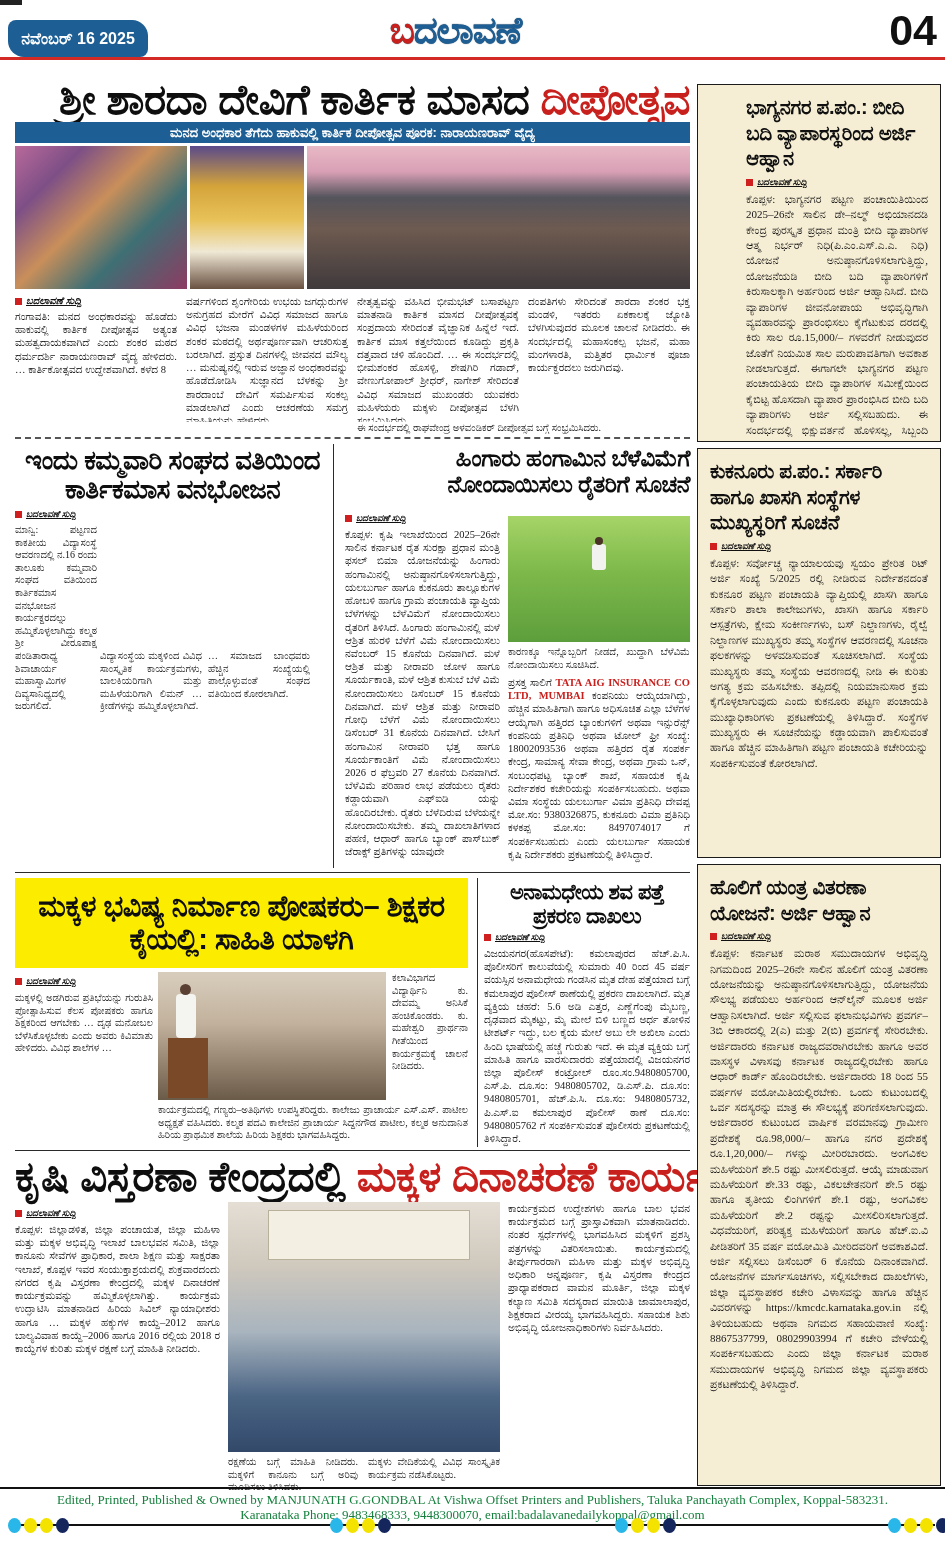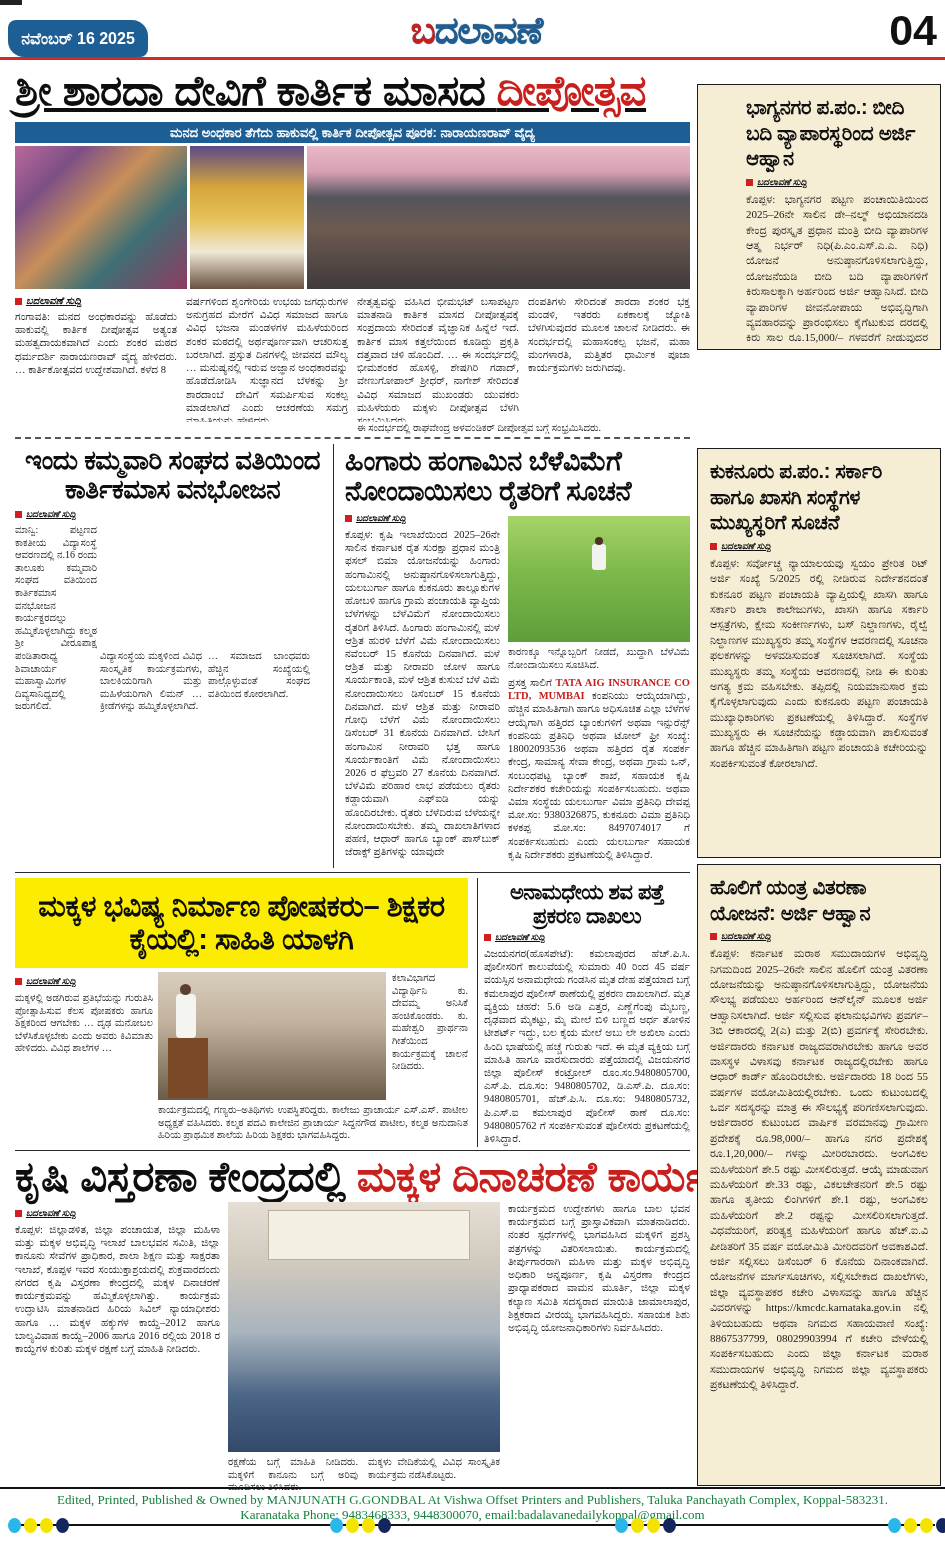--- a/index.html
+++ b/index.html
@@ -31,28 +31,28 @@
 </head>
 <body>
 
 <div class="page">
 
   <div class="abs" style="left:0;top:2;width:22px;height:5px;background:#222;"></div>
   <div class="abs" style="left:8px;top:20px;width:140px;height:37px;background:#1d5e94;border-radius:8px 16px 8px 16px;
        display:flex;align-items:center;justify-content:center;color:#fff;font-weight:bold;font-size:16px;">
     <span>ನವೆಂಬರ್ 16 2025</span>
   </div>
-  <div class="abs" style="left:324px;top:10px;width:305px;height:46px;text-align:center;font-size:37px;font-weight:bold;
+  <div class="abs" style="left:303px;top:10px;width:305px;height:46px;text-align:center;font-size:37px;font-weight:bold;
        letter-spacing:-1px;text-shadow:0 0 1px #12344f;">
     <span class="red">ಬ</span><span class="blue">ದಲಾವಣೆ</span>
   </div>
   <div class="abs" style="left:875px;top:6px;width:62px;height:48px;font-size:43px;font-weight:bold;color:#111;text-align:right;">04</div>
   <div class="abs rule-red" style="left:0;top:57px;width:945px;height:3px;"></div>
 
-  <div class="abs hl" style="left:15px;top:67px;width:675px;height:55px;font-size:42px;line-height:1.15;text-align:left;white-space:nowrap;text-decoration:underline;">
+  <div class="abs hl" style="left:15px;top:76px;width:675px;height:55px;font-size:42px;line-height:1.15;text-align:right;white-space:nowrap;">
     <span>ಶ್ರೀ ಶಾರದಾ ದೇವಿಗೆ ಕಾರ್ತಿಕ ಮಾಸದ </span><span class="red">ದೀಪೋತ್ಸವ</span>
   </div>
   <div class="abs" style="left:15px;top:122px;width:675px;height:21px;background:#1d5e94;color:#fff;font-weight:bold;font-size:13px;
        display:flex;align-items:center;justify-content:center;">
     <span>ಮನದ ಅಂಧಕಾರ ತೆಗೆದು ಹಾಕುವಲ್ಲಿ ಕಾರ್ತಿಕ ದೀಪೋತ್ಸವ ಪೂರಕ: ನಾರಾಯಣರಾವ್ ವೈದ್ಯ</span>
   </div>
 
   <div class="abs photo" style="left:15px;top:146px;width:172px;height:143px;
        background:linear-gradient(135deg,#b9699a 0%,#7d4f86 22%,#c98f5a 45%,#3e6f74 68%,#8e3b62 100%);"></div>
   <div class="abs photo" style="left:190px;top:146px;width:114px;height:143px;
@@ -60,37 +60,37 @@
   <div class="abs photo" style="left:307px;top:146px;width:383px;height:143px;
        background:linear-gradient(180deg,#e8b9c6 0%,#d9a0b5 18%,#54545c 36%,#6e5a50 58%,#3f3a3c 100%);"></div>
 
   <div class="abs byline" style="left:15px;top:295px;width:160px;">
     <span class="sq"></span>
     <span class="txt">ಬದಲಾವಣೆ ಸುದ್ದಿ</span>
   </div>
   <div class="abs jtxt" style="left:15px;top:310px;width:162px;height:112px;">ಗಂಗಾವತಿ: ಮನದ ಅಂಧಕಾರವನ್ನು ಹೊಡೆದು ಹಾಕುವಲ್ಲಿ ಕಾರ್ತಿಕ ದೀಪೋತ್ಸವ ಅತ್ಯಂತ ಮಹತ್ವದಾಯಕವಾಗಿದೆ ಎಂದು ಶಂಕರ ಮಠದ ಧರ್ಮದರ್ಶಿ ನಾರಾಯಣರಾವ್ ವೈದ್ಯ ಹೇಳಿದರು. … ಕಾರ್ತಿಕೋತ್ಸವದ ಉದ್ದೇಶವಾಗಿದೆ. ಕಳೆದ 8</div>
   <div class="abs jtxt" style="left:186px;top:295px;width:162px;height:127px;">ವರ್ಷಗಳಿಂದ ಶೃಂಗೇರಿಯ ಉಭಯ ಜಗದ್ಗುರುಗಳ ಅನುಗ್ರಹದ ಮೇರೆಗೆ ವಿವಿಧ ಸಮಾಜದ ಹಾಗೂ ವಿವಿಧ ಭಜನಾ ಮಂಡಳಗಳ ಮಹಿಳೆಯರಿಂದ ಶಂಕರ ಮಠದಲ್ಲಿ ಅರ್ಥಪೂರ್ಣವಾಗಿ ಆಚರಿಸುತ್ತ ಬರಲಾಗಿದೆ. ಪ್ರಸ್ತುತ ದಿನಗಳಲ್ಲಿ ಜೀವನದ ಮೌಲ್ಯ … ಮನುಷ್ಯನಲ್ಲಿ ಇರುವ ಅಜ್ಞಾನ ಅಂಧಕಾರವನ್ನು ಹೊಡೆದೋಡಿಸಿ ಸುಜ್ಞಾನದ ಬೆಳಕನ್ನು ಶ್ರೀ ಶಾರದಾಂಬೆ ದೇವಿಗೆ ಸಮರ್ಪಿಸುವ ಸಂಕಲ್ಪ ಮಾಡಲಾಗಿದೆ ಎಂದು ಆಚರಣೆಯ ಸಮಗ್ರ ಮಾಹಿತಿಯನ್ನು ಹೇಳಿದರು.</div>
   <div class="abs jtxt" style="left:357px;top:295px;width:162px;height:127px;">ನೇತೃತ್ವವನ್ನು ವಹಿಸಿದ ಭೀಮಭಟ್ ಬಸಾಪಟ್ಟಣ ಮಾತನಾಡಿ ಕಾರ್ತಿಕ ಮಾಸದ ದೀಪೋತ್ಸವಕ್ಕೆ ಸಂಪ್ರದಾಯ ಸೇರಿದಂತೆ ವೈಜ್ಞಾನಿಕ ಹಿನ್ನೆಲೆ ಇದೆ. ಕಾರ್ತಿಕ ಮಾಸ ಕತ್ತಲೆಯಿಂದ ಕೂಡಿದ್ದು ಪ್ರಕೃತಿ ದತ್ತವಾದ ಚಳಿ ಹೊಂದಿದೆ. … ಈ ಸಂದರ್ಭದಲ್ಲಿ ಭೀಮಶಂಕರ ಹೊಸಳ್ಳಿ, ಶೇಷಗಿರಿ ಗಡಾದ್, ವೇಣುಗೋಪಾಲ್ ಶ್ರೀಧರ್, ನಾಗೇಶ್ ಸೇರಿದಂತೆ ವಿವಿಧ ಸಮಾಜದ ಮುಖಂಡರು ಯುವಕರು ಮಹಿಳೆಯರು ಮಕ್ಕಳು ದೀಪೋತ್ಸವ ಬೆಳಗಿ ಸಂಭ್ರಮಿಸಿದರು.</div>
-  <div class="abs jtxt" style="left:528px;top:295px;width:162px;height:127px;">ದಂಪತಿಗಳು ಸೇರಿದಂತೆ ಶಾರದಾ ಶಂಕರ ಭಕ್ತ ಮಂಡಳಿ, ಇತರರು ಏಕಕಾಲಕ್ಕೆ ಜ್ಯೋತಿ ಬೆಳಗಿಸುವುದರ ಮೂಲಕ ಚಾಲನೆ ನೀಡಿದರು. ಈ ಸಂದರ್ಭದಲ್ಲಿ ಮಹಾಸಂಕಲ್ಪ ಭಜನೆ, ಮಹಾ ಮಂಗಳಾರತಿ, ಮತ್ತಿತರ ಧಾರ್ಮಿಕ ಪೂಜಾ ಕಾರ್ಯಕ್ರಮಗಳು ಜರುಗಿದವು.</div>
+  <div class="abs jtxt" style="left:528px;top:295px;width:162px;height:127px;">ದಂಪತಿಗಳು ಸೇರಿದಂತೆ ಶಾರದಾ ಶಂಕರ ಭಕ್ತ ಮಂಡಳಿ, ಇತರರು ಏಕಕಾಲಕ್ಕೆ ಜ್ಯೋತಿ ಬೆಳಗಿಸುವುದರ ಮೂಲಕ ಚಾಲನೆ ನೀಡಿದರು. ಈ ಸಂದರ್ಭದಲ್ಲಿ ಮಹಾಸಂಕಲ್ಪ ಭಜನೆ, ಮಹಾ ಮಂಗಳಾರತಿ, ಮತ್ತಿತರ ಧಾರ್ಮಿಕ ಪೂಜಾ ಕಾರ್ಯಕ್ದರದಲು ಜರುಗಿದವು.</div>
   <div class="abs cap red" style="left:357px;top:422px;width:333px;height:13px;overflow:hidden;white-space:nowrap;">ಈ ಸಂದರ್ಭದಲ್ಲಿ ರಾಘವೇಂದ್ರ ಅಳವಂಡಿಕರ್ ದೀಪೋತ್ಸವ ಬಗ್ಗೆ ಸಂಭ್ರಮಿಸಿದರು.</div>
 
   <div class="abs dashed" style="left:15px;top:437px;width:675px;height:0;"></div>
 
   <div class="abs hl" style="left:15px;top:446px;width:315px;height:60px;font-size:26px;line-height:1.12;text-align:center;">ಇಂದು ಕಮ್ಮವಾರಿ ಸಂಘದ ವತಿಯಿಂದ ಕಾರ್ತಿಕಮಾಸ ವನಭೋಜನ</div>
   <div class="abs byline" style="left:15px;top:509px;width:85px;">
     <span class="sq"></span>
     <span class="txt" style="font-size:9px;">ಬದಲಾವಣೆ ಸುದ್ದಿ</span>
   </div>
   <div class="abs jtxt" style="left:15px;top:524px;width:82px;height:344px;font-size:10px;">ಮಾನ್ವಿ: ಪಟ್ಟಣದ ಕಾಕತೀಯ ವಿದ್ಯಾಸಂಸ್ಥೆ ಆವರಣದಲ್ಲಿ ನ.16 ರಂದು ತಾಲೂಕು ಕಮ್ಮವಾರಿ ಸಂಘದ ವತಿಯಿಂದ ಕಾರ್ತಿಕಮಾಸ ವನಭೋಜನ ಕಾರ್ಯಕ್ದರದಲ್ನು ಹಮ್ಮಿಕೊಳ್ಳಲಾಗಿದ್ದು ಕಲ್ಮಠ ಶ್ರೀ ವೀರೂಪಾಕ್ಷ ಪಂಡಿತಾರಾಧ್ಯ ಶಿವಾಚಾರ್ಯ ಮಹಾಸ್ವಾಮಿಗಳ ದಿವ್ಯಸಾನಿಧ್ಯದಲ್ಲಿ ಜರುಗಲಿದೆ.</div>
   <div class="abs jtxt" style="left:100px;top:650px;width:102px;height:218px;font-size:10px;">ವಿದ್ಯಾಸಂಸ್ಥೆಯ ಮಕ್ಕಳಿಂದ ವಿವಿಧ ಸಾಂಸ್ಕೃತಿಕ ಕಾರ್ಯಕ್ರಮಗಳು, ಬಾಲಕಿಯರಿಗಾಗಿ ಮತ್ತು ಮಹಿಳೆಯರಿಗಾಗಿ ಲಿಮನ್ … ಕ್ರೀಡೆಗಳನ್ನು ಹಮ್ಮಿಕೊಳ್ಳಲಾಗಿದೆ.</div>
   <div class="abs jtxt" style="left:208px;top:650px;width:102px;height:218px;font-size:10px;">… ಸಮಾಜದ ಬಾಂಧವರು ಹೆಚ್ಚಿನ ಸಂಖ್ಯೆಯಲ್ಲಿ ಪಾಲ್ಗೊಳ್ಳುವಂತೆ ಸಂಘದ ವತಿಯಿಂದ ಕೋರಲಾಗಿದೆ.</div>
 
   <div class="abs vline" style="left:333px;top:444px;height:424px;width:0;"></div>
 
-  <div class="abs hl" style="left:345px;top:446px;width:345px;height:62px;font-size:27px;line-height:1.12;text-align:left;">ಹಿಂಗಾರು ಹಂಗಾಮಿನ ಬೆಳೆವಿಮೆಗೆ ನೋಂದಾಯಿಸಲು ರೈತರಿಗೆ ಸೂಚನೆ</div>
+  <div class="abs hl" style="left:345px;top:446px;width:345px;height:62px;font-size:23px;line-height:1.12;text-align:right;">ಹಿಂಗಾರು ಹಂಗಾಮಿನ ಬೆಳೆವಿಮೆಗೆ ನೋಂದಾಯಿಸಲು ರೈತರಿಗೆ ಸೂಚನೆ</div>
   <div class="abs byline" style="left:345px;top:513px;width:110px;">
     <span class="sq"></span>
     <span class="txt" style="font-size:9px;">ಬದಲಾವಣೆ ಸುದ್ದಿ</span>
   </div>
   <div class="abs jtxt" style="left:345px;top:528px;width:155px;height:340px;">ಕೊಪ್ಪಳ: ಕೃಷಿ ಇಲಾಖೆಯಿಂದ 2025–26ನೇ ಸಾಲಿನ ಕರ್ನಾಟಕ ರೈತ ಸುರಕ್ಷಾ ಪ್ರಧಾನ ಮಂತ್ರಿ ಫಸಲ್ ಬಿಮಾ ಯೋಜನೆಯನ್ನು ಹಿಂಗಾರು ಹಂಗಾಮಿನಲ್ಲಿ ಅನುಷ್ಠಾನಗೊಳಿಸಲಾಗುತ್ತಿದ್ದು, ಯಲಬುರ್ಗಾ ಹಾಗೂ ಕುಕನೂರು ತಾಲ್ಲೂಕುಗಳ ಹೋಬಳಿ ಹಾಗೂ ಗ್ರಾಮ ಪಂಚಾಯತಿ ವ್ಯಾಪ್ತಿಯ ಬೆಳೆಗಳನ್ನು ಬೆಳೆವಿಮೆಗೆ ನೋಂದಾಯಿಸಲು ರೈತರಿಗೆ ತಿಳಿಸಿದೆ. ಹಿಂಗಾರು ಹಂಗಾಮಿನಲ್ಲಿ ಮಳೆ ಆಶ್ರಿತ ಹುರಳಿ ಬೆಳೆಗೆ ವಿಮೆ ನೋಂದಾಯಿಸಲು ನವೆಂಬರ್ 15 ಕೊನೆಯ ದಿನವಾಗಿದೆ. ಮಳೆ ಆಶ್ರಿತ ಮತ್ತು ನೀರಾವರಿ ಜೋಳ ಹಾಗೂ ಸೂರ್ಯಕಾಂತಿ, ಮಳೆ ಆಶ್ರಿತ ಕುಸುಬೆ ಬೆಳೆ ವಿಮೆ ನೋಂದಾಯಿಸಲು ಡಿಸೆಂಬರ್ 15 ಕೊನೆಯ ದಿನವಾಗಿದೆ. ಮಳೆ ಆಶ್ರಿತ ಮತ್ತು ನೀರಾವರಿ ಗೋಧಿ ಬೆಳೆಗೆ ವಿಮೆ ನೋಂದಾಯಿಸಲು ಡಿಸೆಂಬರ್ 31 ಕೊನೆಯ ದಿನವಾಗಿದೆ. ಬೇಸಿಗೆ ಹಂಗಾಮಿನ ನೀರಾವರಿ ಭತ್ತ ಹಾಗೂ ಸೂರ್ಯಕಾಂತಿಗೆ ವಿಮೆ ನೋಂದಾಯಿಸಲು 2026 ರ ಫೆಬ್ರವರಿ 27 ಕೊನೆಯ ದಿನವಾಗಿದೆ. ಬೆಳೆವಿಮೆ ಪರಿಹಾರ ಲಾಭ ಪಡೆಯಲು ರೈತರು ಕಡ್ಡಾಯವಾಗಿ ಎಫ್‌ಐಡಿ ಯನ್ನು ಹೊಂದಿರಬೇಕು. ರೈತರು ಬೆಳೆದಿರುವ ಬೆಳೆಯನ್ನೇ ನೋಂದಾಯಿಸಬೇಕು. ತಮ್ಮ ದಾಖಲಾತಿಗಳಾದ ಪಹಣಿ, ಆಧಾರ್ ಹಾಗೂ ಬ್ಯಾಂಕ್ ಪಾಸ್‌ಬುಕ್ ಜೆರಾಕ್ಸ್ ಪ್ರತಿಗಳನ್ನು ಯಾವುದೇ</div>
   <div class="abs photo" style="left:508px;top:516px;width:182px;height:126px;
        background:linear-gradient(180deg,#a6d468 0%,#7db84a 45%,#5d9e3c 100%);">
     <div style="position:absolute;left:84px;top:28px;width:14px;height:26px;background:#f2f2ee;border-radius:3px;"></div>
     <div style="position:absolute;left:87px;top:21px;width:8px;height:8px;border-radius:50%;background:#4a3226;"></div>
   </div>
@@ -138,21 +138,21 @@
   </div>
   <div class="abs jtxt" style="left:15px;top:1223px;width:205px;height:262px;">ಕೊಪ್ಪಳ: ಜಿಲ್ಲಾಡಳಿತ, ಜಿಲ್ಲಾ ಪಂಚಾಯತ, ಜಿಲ್ಲಾ ಮಹಿಳಾ ಮತ್ತು ಮಕ್ಕಳ ಅಭಿವೃದ್ಧಿ ಇಲಾಖೆ ಬಾಲಭವನ ಸಮಿತಿ, ಜಿಲ್ಲಾ ಕಾನೂನು ಸೇವೆಗಳ ಪ್ರಾಧಿಕಾರ, ಶಾಲಾ ಶಿಕ್ಷಣ ಮತ್ತು ಸಾಕ್ಷರತಾ ಇಲಾಖೆ, ಕೊಪ್ಪಳ ಇವರ ಸಂಯುಕ್ತಾಶ್ರಯದಲ್ಲಿ ಶುಕ್ರವಾರದಂದು ನಗರದ ಕೃಷಿ ವಿಸ್ತರಣಾ ಕೇಂದ್ರದಲ್ಲಿ ಮಕ್ಕಳ ದಿನಾಚರಣೆ ಕಾರ್ಯಕ್ರಮವನ್ನು ಹಮ್ಮಿಕೊಳ್ಳಲಾಗಿತ್ತು. ಕಾರ್ಯಕ್ರಮ ಉದ್ಘಾಟಿಸಿ ಮಾತನಾಡಿದ ಹಿರಿಯ ಸಿವಿಲ್ ನ್ಯಾಯಾಧೀಶರು ಹಾಗೂ … ಮಕ್ಕಳ ಹಕ್ಕುಗಳ ಕಾಯ್ದೆ–2012 ಹಾಗೂ ಬಾಲ್ಯವಿವಾಹ ಕಾಯ್ದೆ–2006 ಹಾಗೂ 2016 ರಲ್ಲಿಯ 2018 ರ ಕಾಯ್ದೆಗಳ ಕುರಿತು ಮಕ್ಕಳ ರಕ್ಷಣೆ ಬಗ್ಗೆ ಮಾಹಿತಿ ನೀಡಿದರು.</div>
   <div class="abs photo" style="left:228px;top:1202px;width:272px;height:250px;
        background:linear-gradient(180deg,#e4ded4 0%,#cfc8bd 26%,#a8b4be 52%,#4a6484 78%,#32496a 100%);">
     <div style="position:absolute;left:40px;top:8px;width:200px;height:48px;background:#f3efe2;border:1px solid #b8b09a;"></div>
   </div>
   <div class="abs jtxt" style="left:508px;top:1202px;width:182px;height:284px;">ಕಾರ್ಯಕ್ರಮದ ಉದ್ದೇಶಗಳು ಹಾಗೂ ಬಾಲ ಭವನ ಕಾರ್ಯಕ್ರಮದ ಬಗ್ಗೆ ಪ್ರಾಸ್ತಾವಿಕವಾಗಿ ಮಾತನಾಡಿದರು. ನಂತರ ಸ್ಪರ್ಧೆಗಳಲ್ಲಿ ಭಾಗವಹಿಸಿದ ಮಕ್ಕಳಿಗೆ ಪ್ರಶಸ್ತಿ ಪತ್ರಗಳನ್ನು ವಿತರಿಸಲಾಯಿತು. ಕಾರ್ಯಕ್ರಮದಲ್ಲಿ ತೀರ್ಪುಗಾರರಾಗಿ ಮಹಿಳಾ ಮತ್ತು ಮಕ್ಕಳ ಅಭಿವೃದ್ಧಿ ಅಧಿಕಾರಿ ಅನ್ನಪೂರ್ಣ, ಕೃಷಿ ವಿಸ್ತರಣಾ ಕೇಂದ್ರದ ಪ್ರಾಧ್ಯಾಪಕರಾದ ವಾಮನ ಮೂರ್ತಿ, ಜಿಲ್ಲಾ ಮಕ್ಕಳ ಕಲ್ಯಾಣ ಸಮಿತಿ ಸದಸ್ಯರಾದ ಮಾಯಿತಿ ಜಾಮಾಲಾಪುರ, ಶಿಕ್ಷಕರಾದ ವೀರಯ್ಯ ಭಾಗವಹಿಸಿದ್ದರು. ಸಹಾಯಕ ಶಿಶು ಅಭಿವೃದ್ಧಿ ಯೋಜನಾಧಿಕಾರಿಗಳು ನಿರ್ವಹಿಸಿದರು.</div>
   <div class="abs cap" style="left:228px;top:1456px;width:130px;height:30px;">ರಕ್ಷಣೆಯ ಬಗ್ಗೆ ಮಾಹಿತಿ ನೀಡಿದರು. ಮಕ್ಕಳಿಗೆ ಕಾನೂನು ಬಗ್ಗೆ ಅರಿವು ಮೂಡಿಸಲು ತಿಳಿಸಿದರು.</div>
   <div class="abs cap" style="left:368px;top:1456px;width:132px;height:30px;">ಮಕ್ಕಳು ವೇದಿಕೆಯಲ್ಲಿ ವಿವಿಧ ಸಾಂಸ್ಕೃತಿಕ ಕಾರ್ಯಕ್ರಮ ನಡೆಸಿಕೊಟ್ಟರು.</div>
 
-  <div class="abs box" style="left:697px;top:84px;width:244px;height:266px;padding-left:48px;">
+  <div class="abs box" style="left:697px;top:84px;width:244px;height:358px;padding-left:48px;">
     <h3>ಭಾಗ್ಯನಗರ ಪ.ಪಂ.: ಬೀದಿ ಬದಿ ವ್ಯಾಪಾರಸ್ಥರಿಂದ ಅರ್ಜಿ ಆಹ್ವಾನ</h3>
     <div class="byline">
       <span class="sq"></span>
       <span class="txt" style="font-size:9px;">ಬದಲಾವಣೆ ಸುದ್ದಿ</span>
     </div>
     <div class="jtxt" style="height:272px;">ಕೊಪ್ಪಳ: ಭಾಗ್ಯನಗರ ಪಟ್ಟಣ ಪಂಚಾಯಿತಿಯಿಂದ 2025–26ನೇ ಸಾಲಿನ ಡೇ–ನಲ್ಮ್ ಅಭಿಯಾನದಡಿ ಕೇಂದ್ರ ಪುರಸ್ಕೃತ ಪ್ರಧಾನ ಮಂತ್ರಿ ಬೀದಿ ವ್ಯಾಪಾರಿಗಳ ಆತ್ಮ ನಿರ್ಭರ್ ನಿಧಿ(ಪಿ.ಎಂ.ಎಸ್.ಎ.ಎ. ನಿಧಿ) ಯೋಜನೆ ಅನುಷ್ಠಾನಗೊಳಿಸಲಾಗುತ್ತಿದ್ದು, ಯೋಜನೆಯಡಿ ಬೀದಿ ಬದಿ ವ್ಯಾಪಾರಿಗಳಿಗೆ ಕಿರುಸಾಲಕ್ಕಾಗಿ ಅರ್ಹರಿಂದ ಅರ್ಜಿ ಆಹ್ವಾನಿಸಿದೆ. ಬೀದಿ ವ್ಯಾಪಾರಿಗಳ ಜೀವನೋಪಾಯ ಅಭಿವೃದ್ಧಿಗಾಗಿ ವ್ಯವಹಾರವನ್ನು ಪ್ರಾರಂಭಿಸಲು ಕೈಗೆಟುಕುವ ದರದಲ್ಲಿ ಕಿರು ಸಾಲ ರೂ.15,000/– ಗಳವರೆಗೆ ನೀಡುವುದರ ಜೊತೆಗೆ ನಿಯಮಿತ ಸಾಲ ಮರುಪಾವತಿಗಾಗಿ ಅವಕಾಶ ನೀಡಲಾಗುತ್ತದೆ. ಈಗಾಗಲೇ ಭಾಗ್ಯನಗರ ಪಟ್ಟಣ ಪಂಚಾಯತಿಯ ಬೀದಿ ವ್ಯಾಪಾರಿಗಳ ಸಮೀಕ್ಷೆಯಿಂದ ಕೈಬಿಟ್ಟ ಹೊಸದಾಗಿ ವ್ಯಾಪಾರ ಪ್ರಾರಂಭಿಸಿದ ಬೀದಿ ಬದಿ ವ್ಯಾಪಾರಿಗಳು ಅರ್ಜಿ ಸಲ್ಲಿಸಬಹುದು. ಈ ಸಂದರ್ಭದಲ್ಲಿ ಭಿಕ್ಷುವರ್ತನೆ ಹೊಳಿಸಲ್ಲ, ಸಿಬ್ಬಂದಿ ಸಮನ್ವಯದ ಮಾಹಿತಿ ಪಡೆಯಬಹುದು. ಹೆಚ್ಚಿನ ಮಾಹಿತಿಗಾಗಿ ಪಟ್ಟಣ ಪಂಚಾಯತಿ ಕಚೇರಿಯನ್ನು ಸಂಪರ್ಕಿಸುವಂತೆ ಮುಖ್ಯಾಧಿಕಾರಿಗಳು ಪ್ರಕಟಣೆಯಲ್ಲಿ ತಿಳಿಸಿದ್ದಾರೆ.</div>
   </div>
 
   <div class="abs box" style="left:697px;top:448px;width:244px;height:410px;">
     <h3>ಕುಕನೂರು ಪ.ಪಂ.: ಸರ್ಕಾರಿ ಹಾಗೂ ಖಾಸಗಿ ಸಂಸ್ಥೆಗಳ ಮುಖ್ಯಸ್ಥರಿಗೆ ಸೂಚನೆ</h3>

